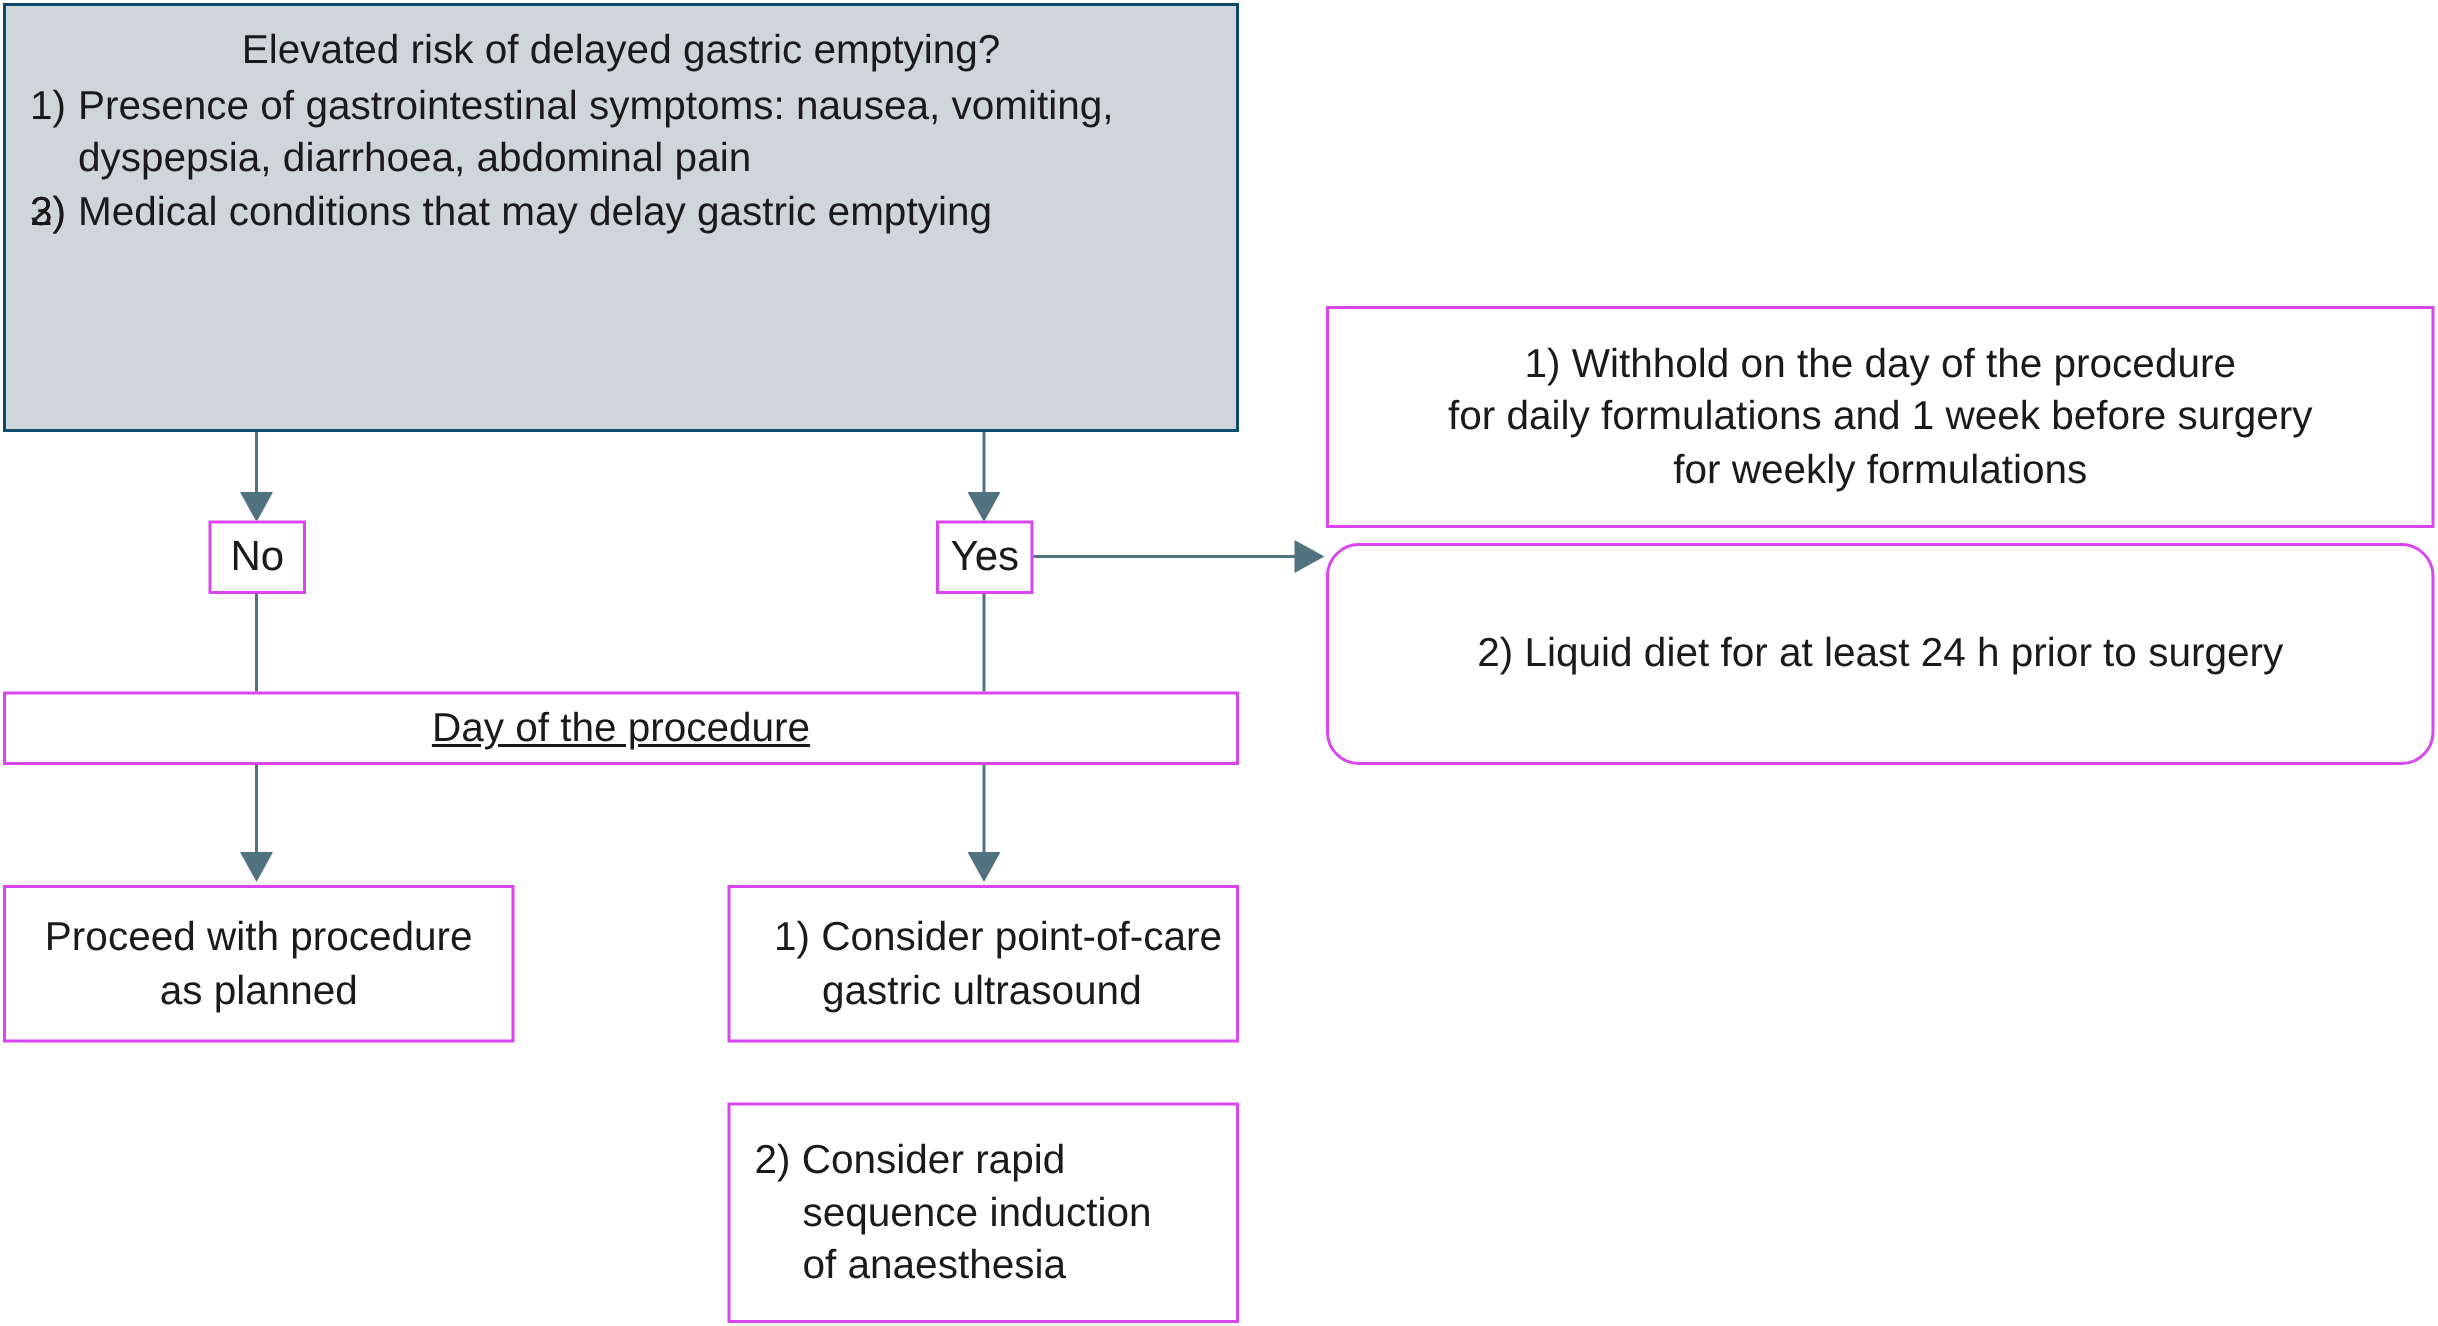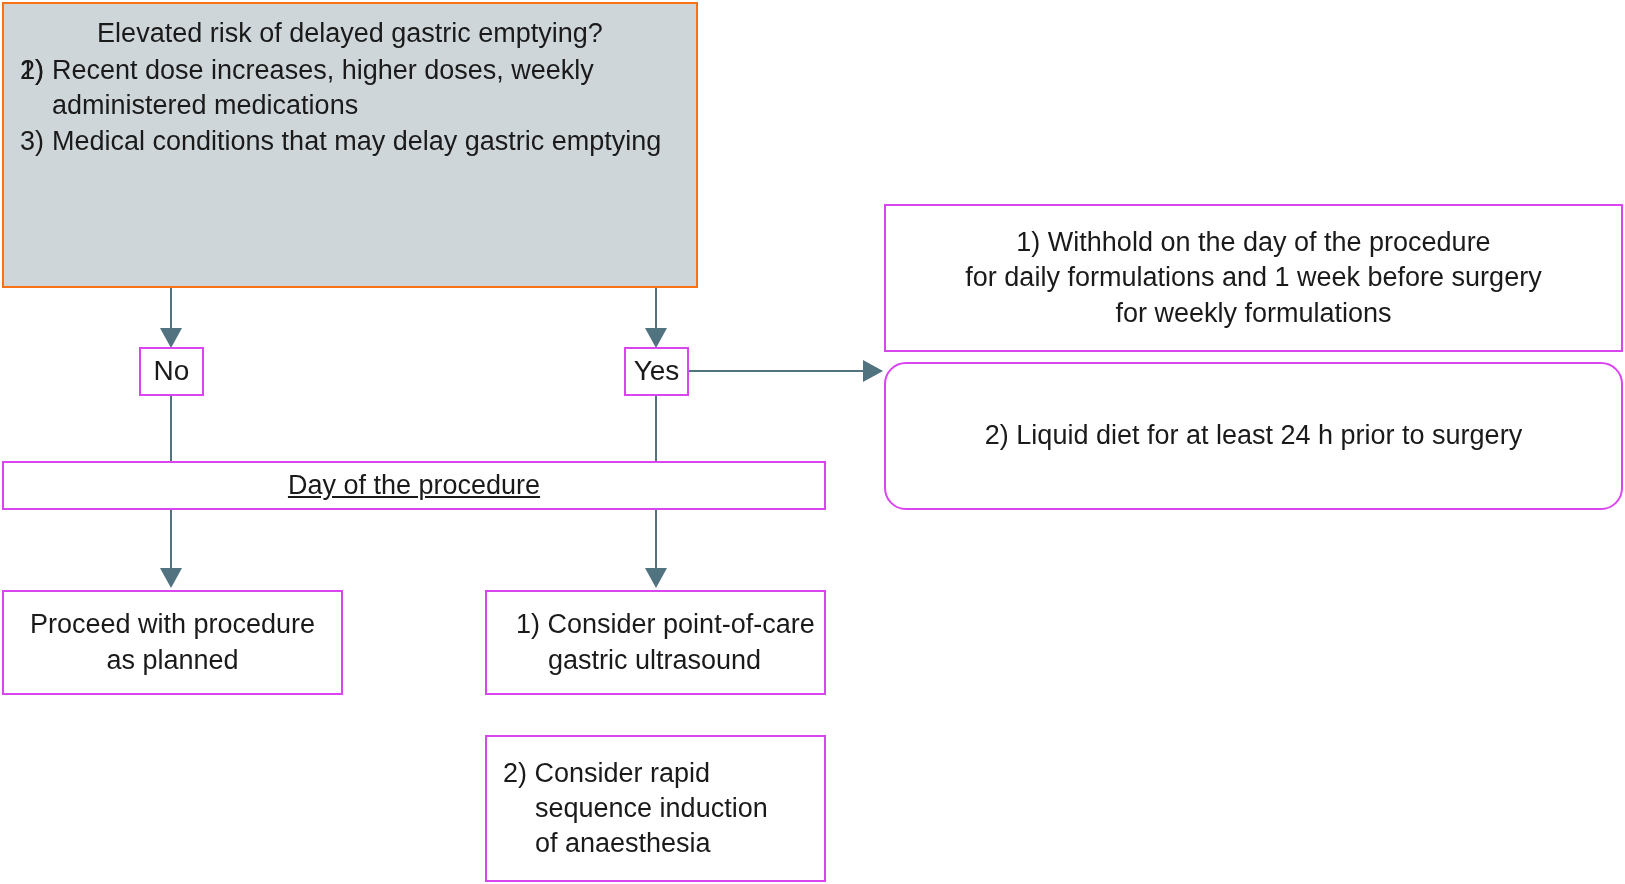--- a/index.html
+++ b/index.html
@@ -30,24 +30,24 @@
   }
   .node .txt {
     display: block;
     white-space: pre-line;
   }
 
   
   #root-box {
     left: 2px;
     top: 2px;
-    width: 696px;
+    width: 824px;
     height: 286px;
     background: #cfd6da;
-    border: 2px solid #f97316;
+    border: 2px solid #0c4a6e;
     display: block;
     padding: 12px 16px 0 16px;
     font-size: 27px;
   }
   #root-box .title {
     text-align: center;
     margin-bottom: 2px;
     white-space: pre-line;
   }
   #root-box ol.crit {
@@ -159,24 +159,24 @@
 </head>
 <body>
 
 <div id="canvas">
 
   <div class="node" id="root-box">
     <div class="title">Elevated risk of delayed gastric emptying?</div>
     <ol class="crit">
       <li>
         <span class="num">1)</span>
+        <span>Presence of gastrointestinal symptoms: nausea, vomiting, dyspepsia, diarrhoea, abdominal pain</span>
       </li>
       <li>
         <span class="num">2)</span>
-        <span>Recent dose increases, higher doses, weekly administered medications</span>
       </li>
       <li>
         <span class="num">3)</span>
         <span>Medical conditions that may delay gastric emptying</span>
       </li>
     </ol>
   </div>
 
   <div class="vline" id="c-root-no"></div>
   <div class="arrow-down" id="a-root-no"></div>

